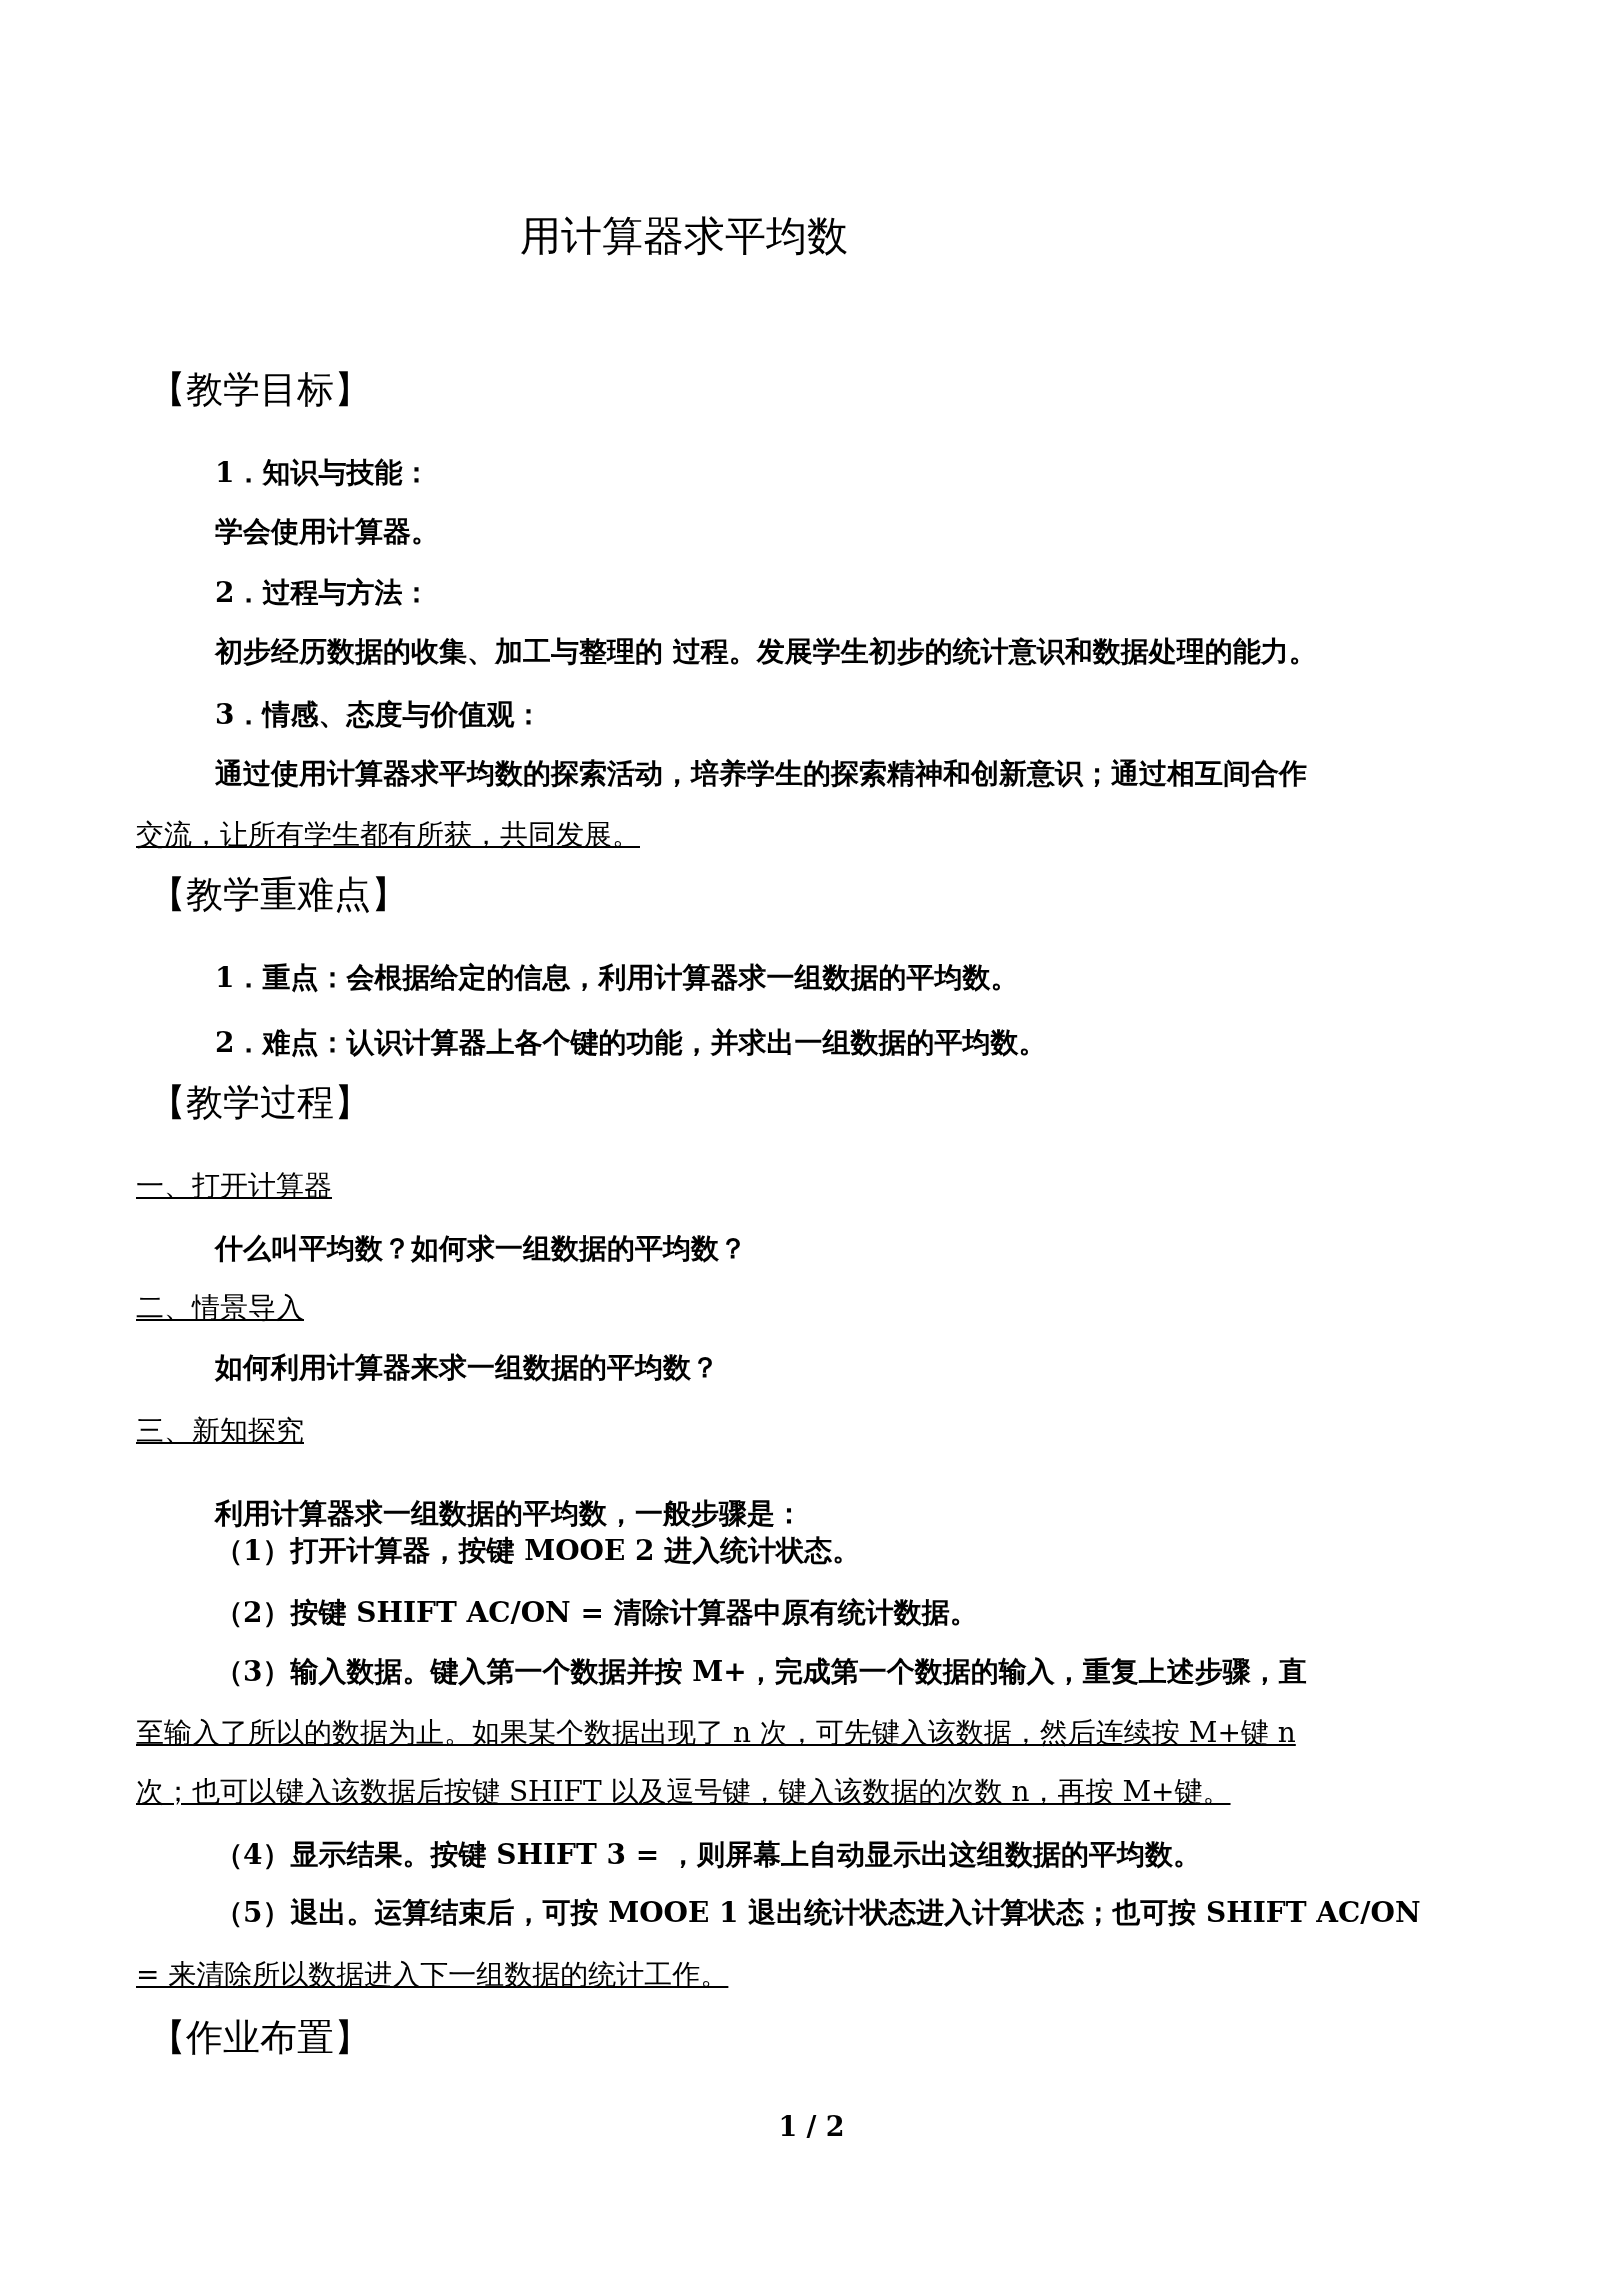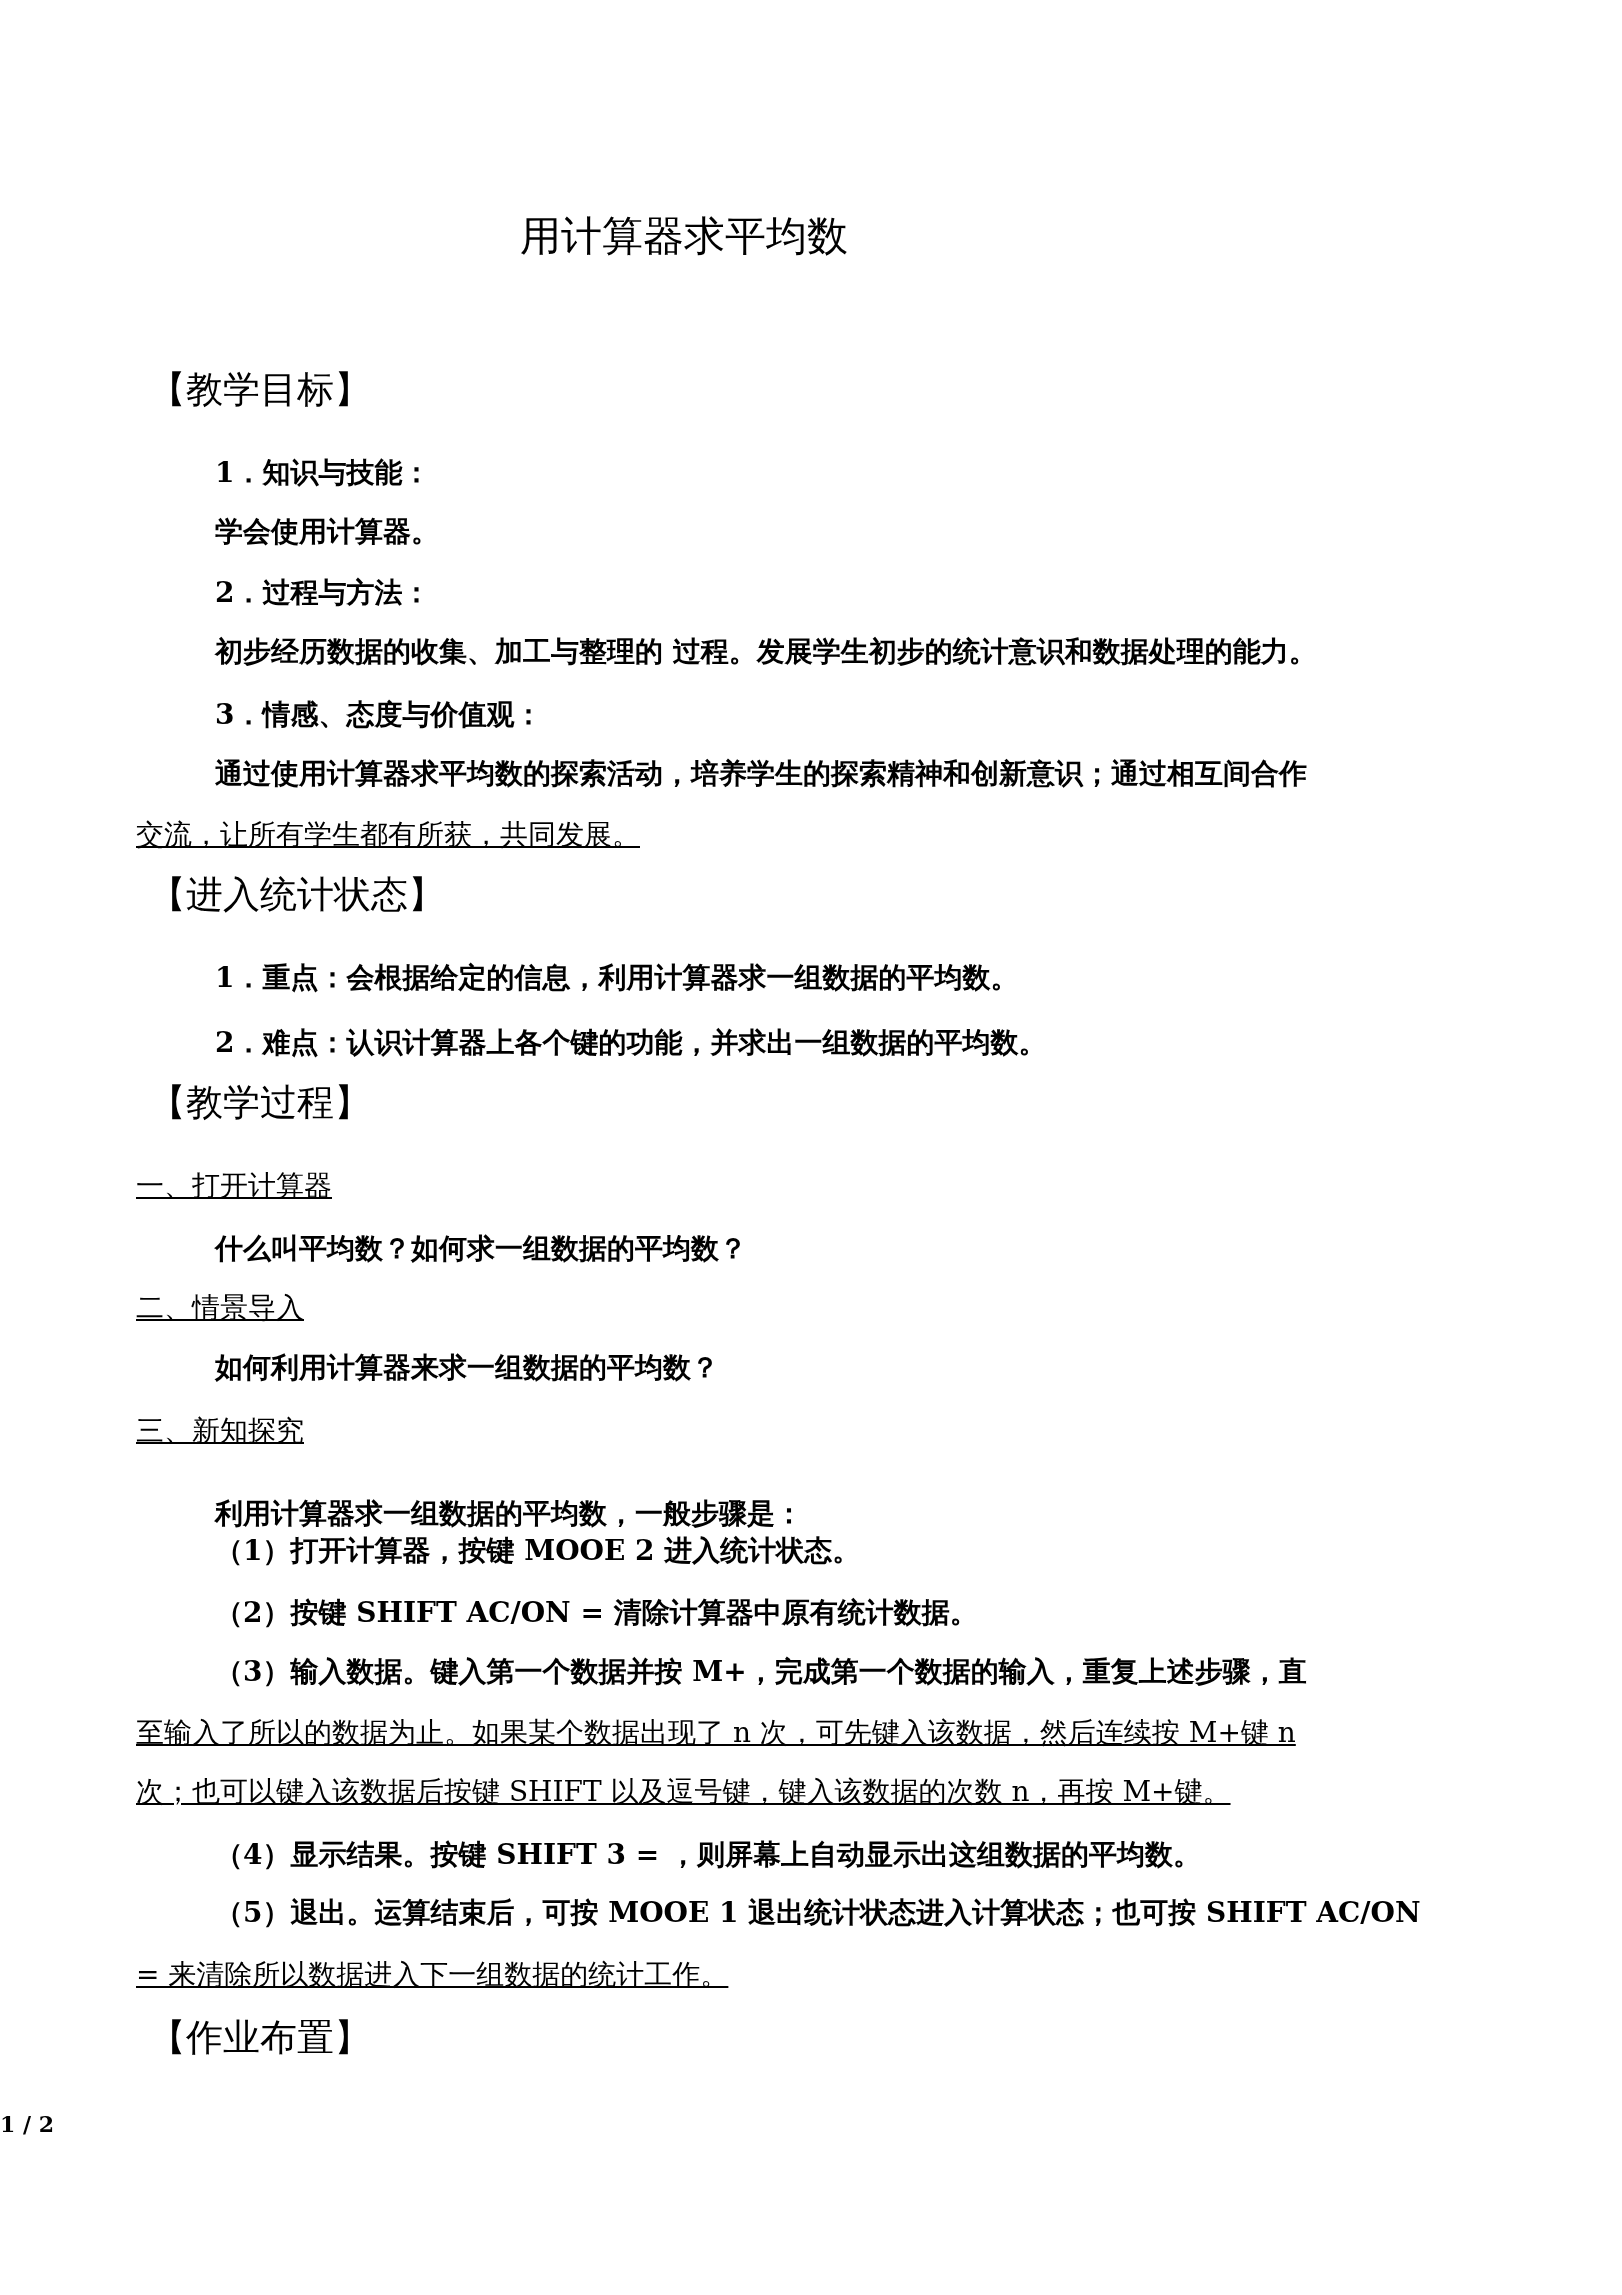--- a/index.html
+++ b/index.html
@@ -4,38 +4,38 @@
 <style>
   html, body { margin: 0; padding: 0; background: #ffffff; }
   body { width: 1623px; height: 2295px; position: relative; overflow: hidden;
          font-family: "DejaVu Serif", "Liberation Serif", serif; color: #000; }
   .line { position: absolute; white-space: nowrap; line-height: 1; }
   .title { left: 0; width: 1368px; text-align: center; font-size: 41px; top: 216px; }
   .h { font-size: 37px; left: 149px; }
   .b { font-size: 28px; }
   .ind { left: 215px; font-weight: bold; }
   .flush { left: 136px; text-decoration: underline; }
-  .footer { left: 0; width: 1623px; font-size: 22px; font-weight: bold; top: 2113px; }
+  .footer { left: 0; width: 1623px; text-align: center; font-size: 27px; font-weight: bold; top: 2113px; }
 </style>
 </head>
 <body>
 
 <div>
   <div class="line title">用计算器求平均数</div>
 
   <div class="line h" style="top:371px">【教学目标】</div>
   <div class="line b ind" style="top:459px">1．知识与技能：</div>
   <div class="line b ind" style="top:518px">学会使用计算器。</div>
   <div class="line b ind" style="top:579px">2．过程与方法：</div>
   <div class="line b ind" style="top:638px">初步经历数据的收集、加工与整理的  过程。发展学生初步的统计意识和数据处理的能力。</div>
   <div class="line b ind" style="top:701px">3．情感、态度与价值观：</div>
   <div class="line b ind" style="top:760px">通过使用计算器求平均数的探索活动，培养学生的探索精神和创新意识；通过相互间合作</div>
   <div class="line b flush" style="top:821px">交流，让所有学生都有所获，共同发展。</div>
 
-  <div class="line h" style="top:876px">【进入统计状态】</div>
+  <div class="line h" style="top:876px">【教学重难点】</div>
   <div class="line b ind" style="top:964px">1．重点：会根据给定的信息，利用计算器求一组数据的平均数。</div>
   <div class="line b ind" style="top:1029px">2．难点：认识计算器上各个键的功能，并求出一组数据的平均数。</div>
 
   <div class="line h" style="top:1084px">【教学过程】</div>
   <div class="line b flush" style="top:1172px">一、打开计算器</div>
   <div class="line b ind" style="top:1235px">什么叫平均数？如何求一组数据的平均数？</div>
   <div class="line b flush" style="top:1294px">二、情景导入</div>
   <div class="line b ind" style="top:1354px">如何利用计算器来求一组数据的平均数？</div>
   <div class="line b flush" style="top:1417px">三、新知探究</div>
   <div class="line b ind" style="top:1500px">利用计算器求一组数据的平均数，一般步骤是：</div>

